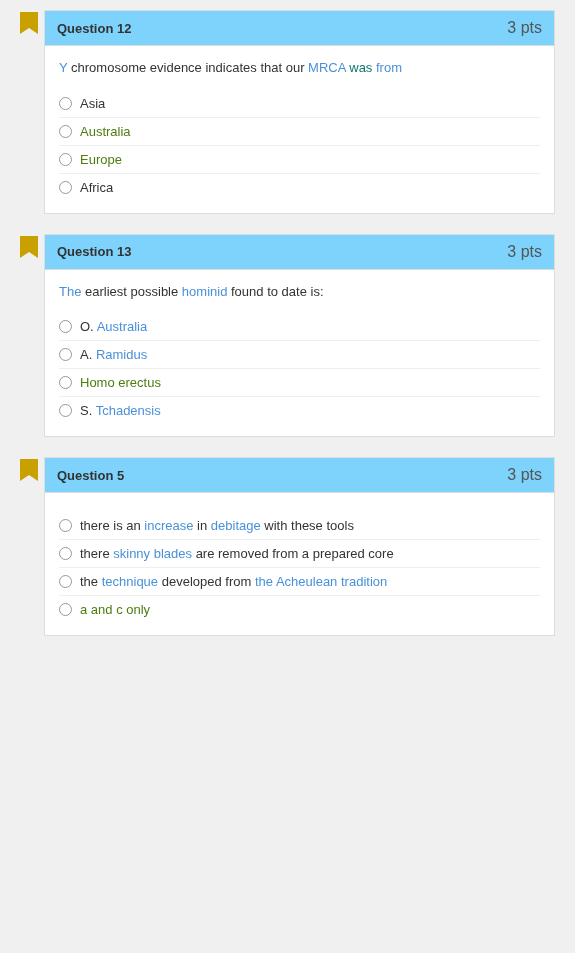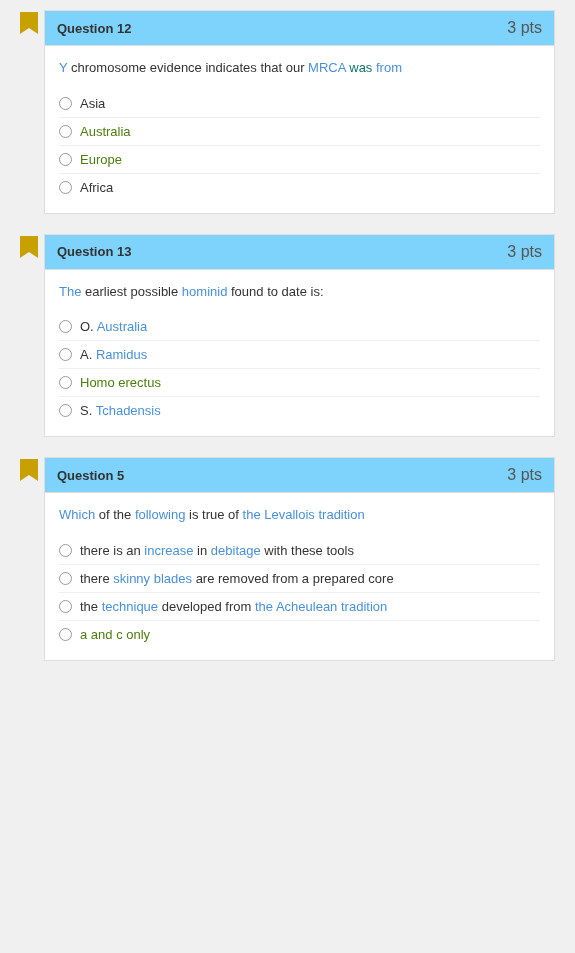--- a/index.html
+++ b/index.html
@@ -171,23 +171,20 @@
   <div class="question-block">
     <svg class="bookmark-icon" viewBox="0 0 18 22" fill="#c8a000">
       <polygon points="0,0 18,0 18,22 9,16 0,22"></polygon>
     </svg>
     <div class="question-card">
       <div class="question-header">
         <span class="question-title">Question 5</span>
         <span class="question-pts">3 pts</span>
       </div>
       <div class="question-body">
-        <div class="question-text qt">
-          <span style="color:#4a90d9">Which</span><span style="color:#333"> of the </span><span style="color:#4a90d9">following</span><span style="color:#333"> is true of </span><span style="color:#4a90d9">the</span><span style="color:#333"> </span><span style="color:#4a90d9">Levallois</span><span style="color:#333"> </span><span style="color:#4a90d9">tradition</span>
-        </div>
         <ul class="options-list">
           <li class="option-item">
             <div class="radio-circle"></div>
             <span class="option-text">
               <span style="color:#333">there is an </span><span style="color:#4a90d9">increase</span><span style="color:#333"> in </span><span style="color:#4a90d9">debitage</span><span style="color:#333"> with these tools</span>
             </span>
           </li>
           <li class="option-item">
             <div class="radio-circle"></div>
             <span class="option-text">

